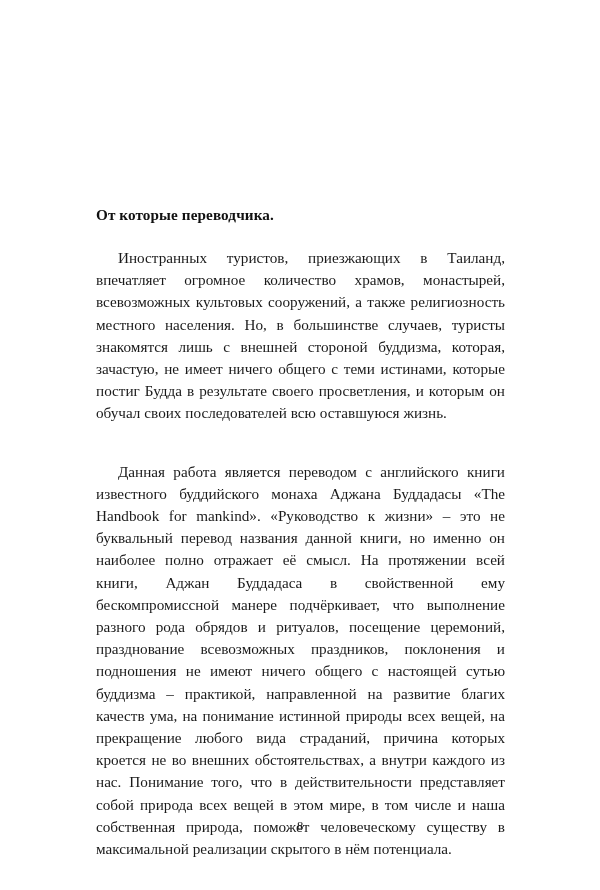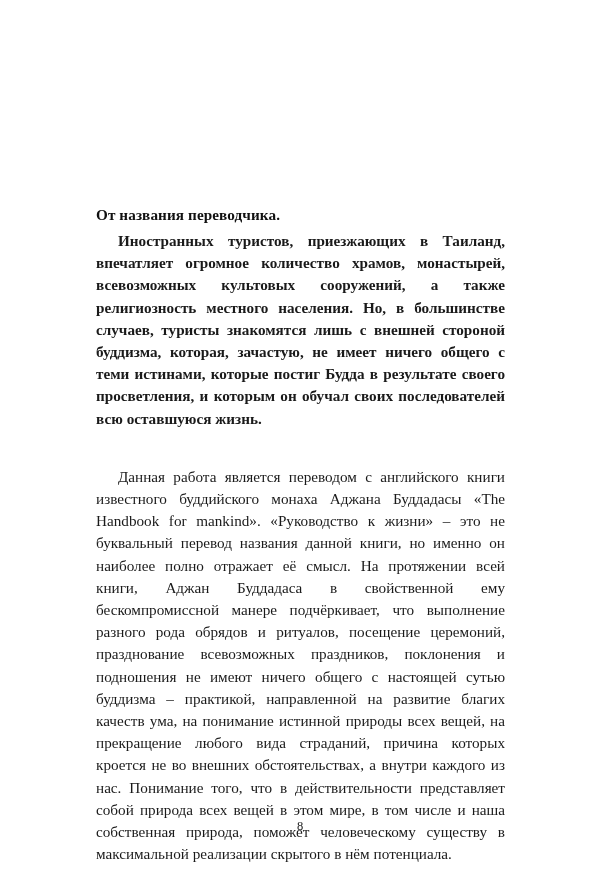--- a/index.html
+++ b/index.html
@@ -47,22 +47,21 @@
     text-align: justify;
     text-justify: inter-word;
     text-indent: 22px;
     margin: 0;
     color: #1a1a1a;
     hyphens: manual;
     word-spacing: 0.1px;
   }
 
   .para-gap-first {
-    margin-top: 4px;
-    font-weight: bold;
+    margin-top: 21px;
   }
 
   .para-gap {
     margin-top: 36px;
   }
 
   .page-number {
     position: absolute;
     left: 0;
     top: 818px;
@@ -73,21 +72,21 @@
     color: #1a1a1a;
   }
 </style>
 </head>
 <body>
 
 <div class="page">
 
   <div class="text-block">
 
-    <h2 class="section-heading">От названия переводчика.</h2>
+    <h2 class="section-heading">От которые переводчика.</h2>
 
     <p class="body-paragraph para-gap-first">Иностранных туристов, приезжающих в Таиланд, впечатляет огромное количество храмов, монастырей, всевозможных культовых сооружений, а также религиозность местного населения. Но, в большинстве случаев, туристы знакомятся лишь с внешней стороной буддизма, которая, зачастую, не имеет ничего общего с теми истинами, которые постиг Будда в результате своего просветления, и которым он обучал своих последователей всю оставшуюся жизнь.</p>
 
     <p class="body-paragraph para-gap">Данная работа является переводом с английского книги известного буддийского монаха Аджана Буддадасы «The Handbook for mankind». «Руководство к жизни» – это не буквальный перевод названия данной книги, но именно он наиболее полно отражает её смысл. На протяжении всей книги, Аджан Буддадаса в свойственной ему бескомпромиссной манере подчёркивает, что выполнение разного рода обрядов и ритуалов, посещение церемоний, празднование всевозможных праздников, поклонения и подношения не имеют ничего общего с настоящей сутью буддизма – практикой, направленной на развитие благих качеств ума, на понимание истинной природы всех вещей, на прекращение любого вида страданий, причина которых кроется не во внешних обстоятельствах, а внутри каждого из нас. Понимание того, что в действительности представляет собой природа всех вещей в этом мире, в том числе и наша собственная природа, поможет человеческому существу в максимальной реализации скрытого в нём потенциала.</p>
 
   </div>
 
   <div class="page-number">8</div>
 
 </div>

